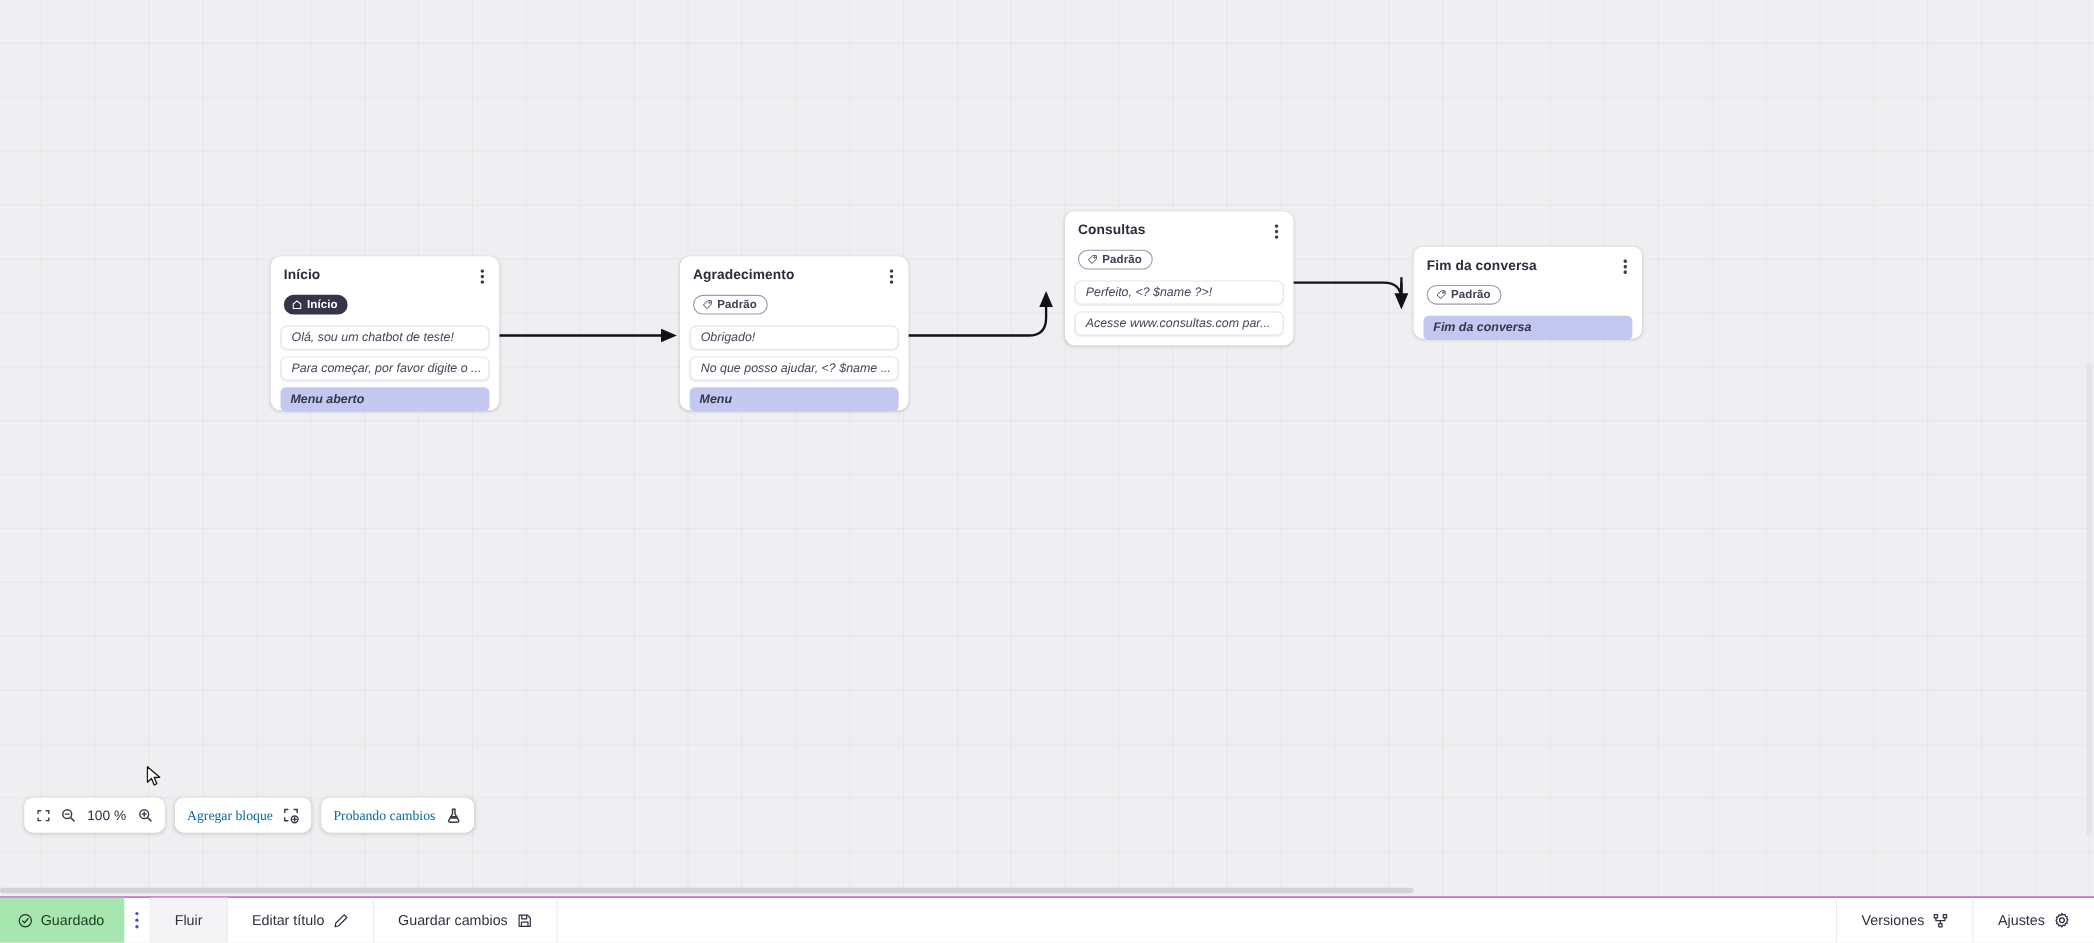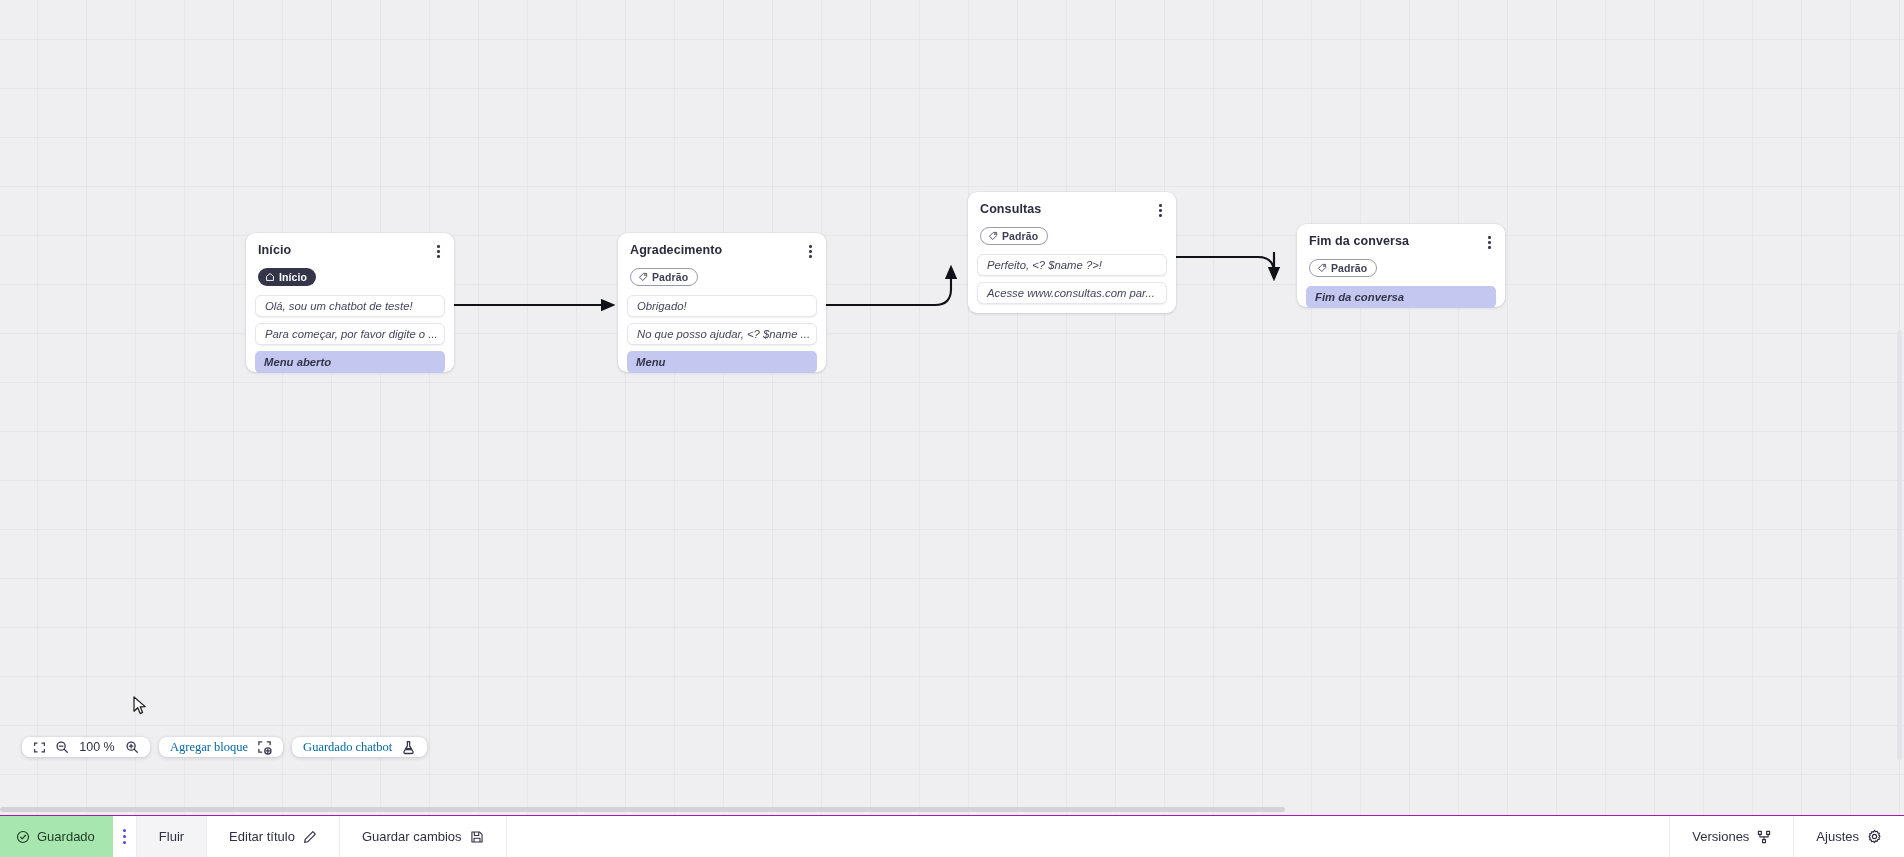--- a/index.html
+++ b/index.html
@@ -81,21 +81,21 @@
   #wires { position: absolute; inset: 0; pointer-events: none; }
 
   
   #toolbar {
     position: absolute; left: 22px; bottom: 58px;
     display: flex; gap: 9px; align-items: center;
   }
   .tb-group {
     background: #ffffff; border-radius: 8px;
     box-shadow: 0 1px 4px rgba(16,20,44,.16), 0 0 0 .5px rgba(16,20,44,.04);
-    height: 20px; display: flex; align-items: center;
+    height: 32px; display: flex; align-items: center;
     padding: 0 11px; gap: 9px;
     font-size: 12.5px; color: #2f2f42;
   }
   .tb-group .lbl { font-size: 12.5px; color: #0369a1; white-space: nowrap; font-family: Liberation Serif, serif; }
   .tb-btn { cursor: pointer; display: flex; align-items: center; }
   .zoom-val { font-size: 12.5px; color: #2f2f42; min-width: 38px; text-align: center; }
 
   
   #hscroll { position: absolute; left: 0; bottom: 44px; width: 100%; height: 7px; }
   #hscroll .thumb { position: absolute; left: 0; top: 1px; width: 1285px; height: 5px;
@@ -224,21 +224,21 @@
         </svg>
         <span>Padrão</span>
       </span>
     </div>
     <div class="node-body">
       <div class="msg">Perfeito, &lt;? $name ?&gt;!</div>
       <div class="msg">Acesse www.consultas.com par...</div>
     </div>
   </div>
 
-  <div class="node flush" style="left:1285px; top:224px;margin-left:12px;">
+  <div class="node flush" style="left:1285px; top:224px;">
     <div class="node-head">
       <div class="node-title">Fim da conversa</div>
       <div class="kebab">
           <i></i>
           <i></i>
           <i></i>
         </div>
     </div>
     <div class="badge-row">
       <span class="badge default">
@@ -282,21 +282,21 @@
         <svg width="15" height="15" viewBox="0 0 16 16" fill="none" stroke="#3a3a4e" stroke-width="1.4" stroke-linecap="round">
           <path d="M2 5V2h3M11 2h3v3" stroke-dasharray="0"></path>
           <path d="M2 10v3h3"></path>
           <circle cx="11.6" cy="11.6" r="3.3"></circle>
           <path d="M11.6 9.9v3.4M9.9 11.6h3.4"></path>
         </svg>
       </span>
     </div>
 
     <div class="tb-group">
-      <span class="lbl">Guardado chatbot</span>
+      <span class="lbl">Probando cambios</span>
       <span class="tb-btn">
         <svg width="15" height="15" viewBox="0 0 16 16" fill="none" stroke="#3a3a4e" stroke-width="1.4" stroke-linejoin="round">
           <path d="M6.2 1.8h3.6M6.8 1.8v4.4L3.3 12.3a1.4 1.4 0 0 0 1.2 2.1h7a1.4 1.4 0 0 0 1.2-2.1L9.2 6.2V1.8"></path>
           <path d="M4.6 9.7h6.8" stroke-width="2.6"></path>
         </svg>
       </span>
     </div>
   </div>
 
   <svg id="cursor" viewBox="0 0 16 20">

